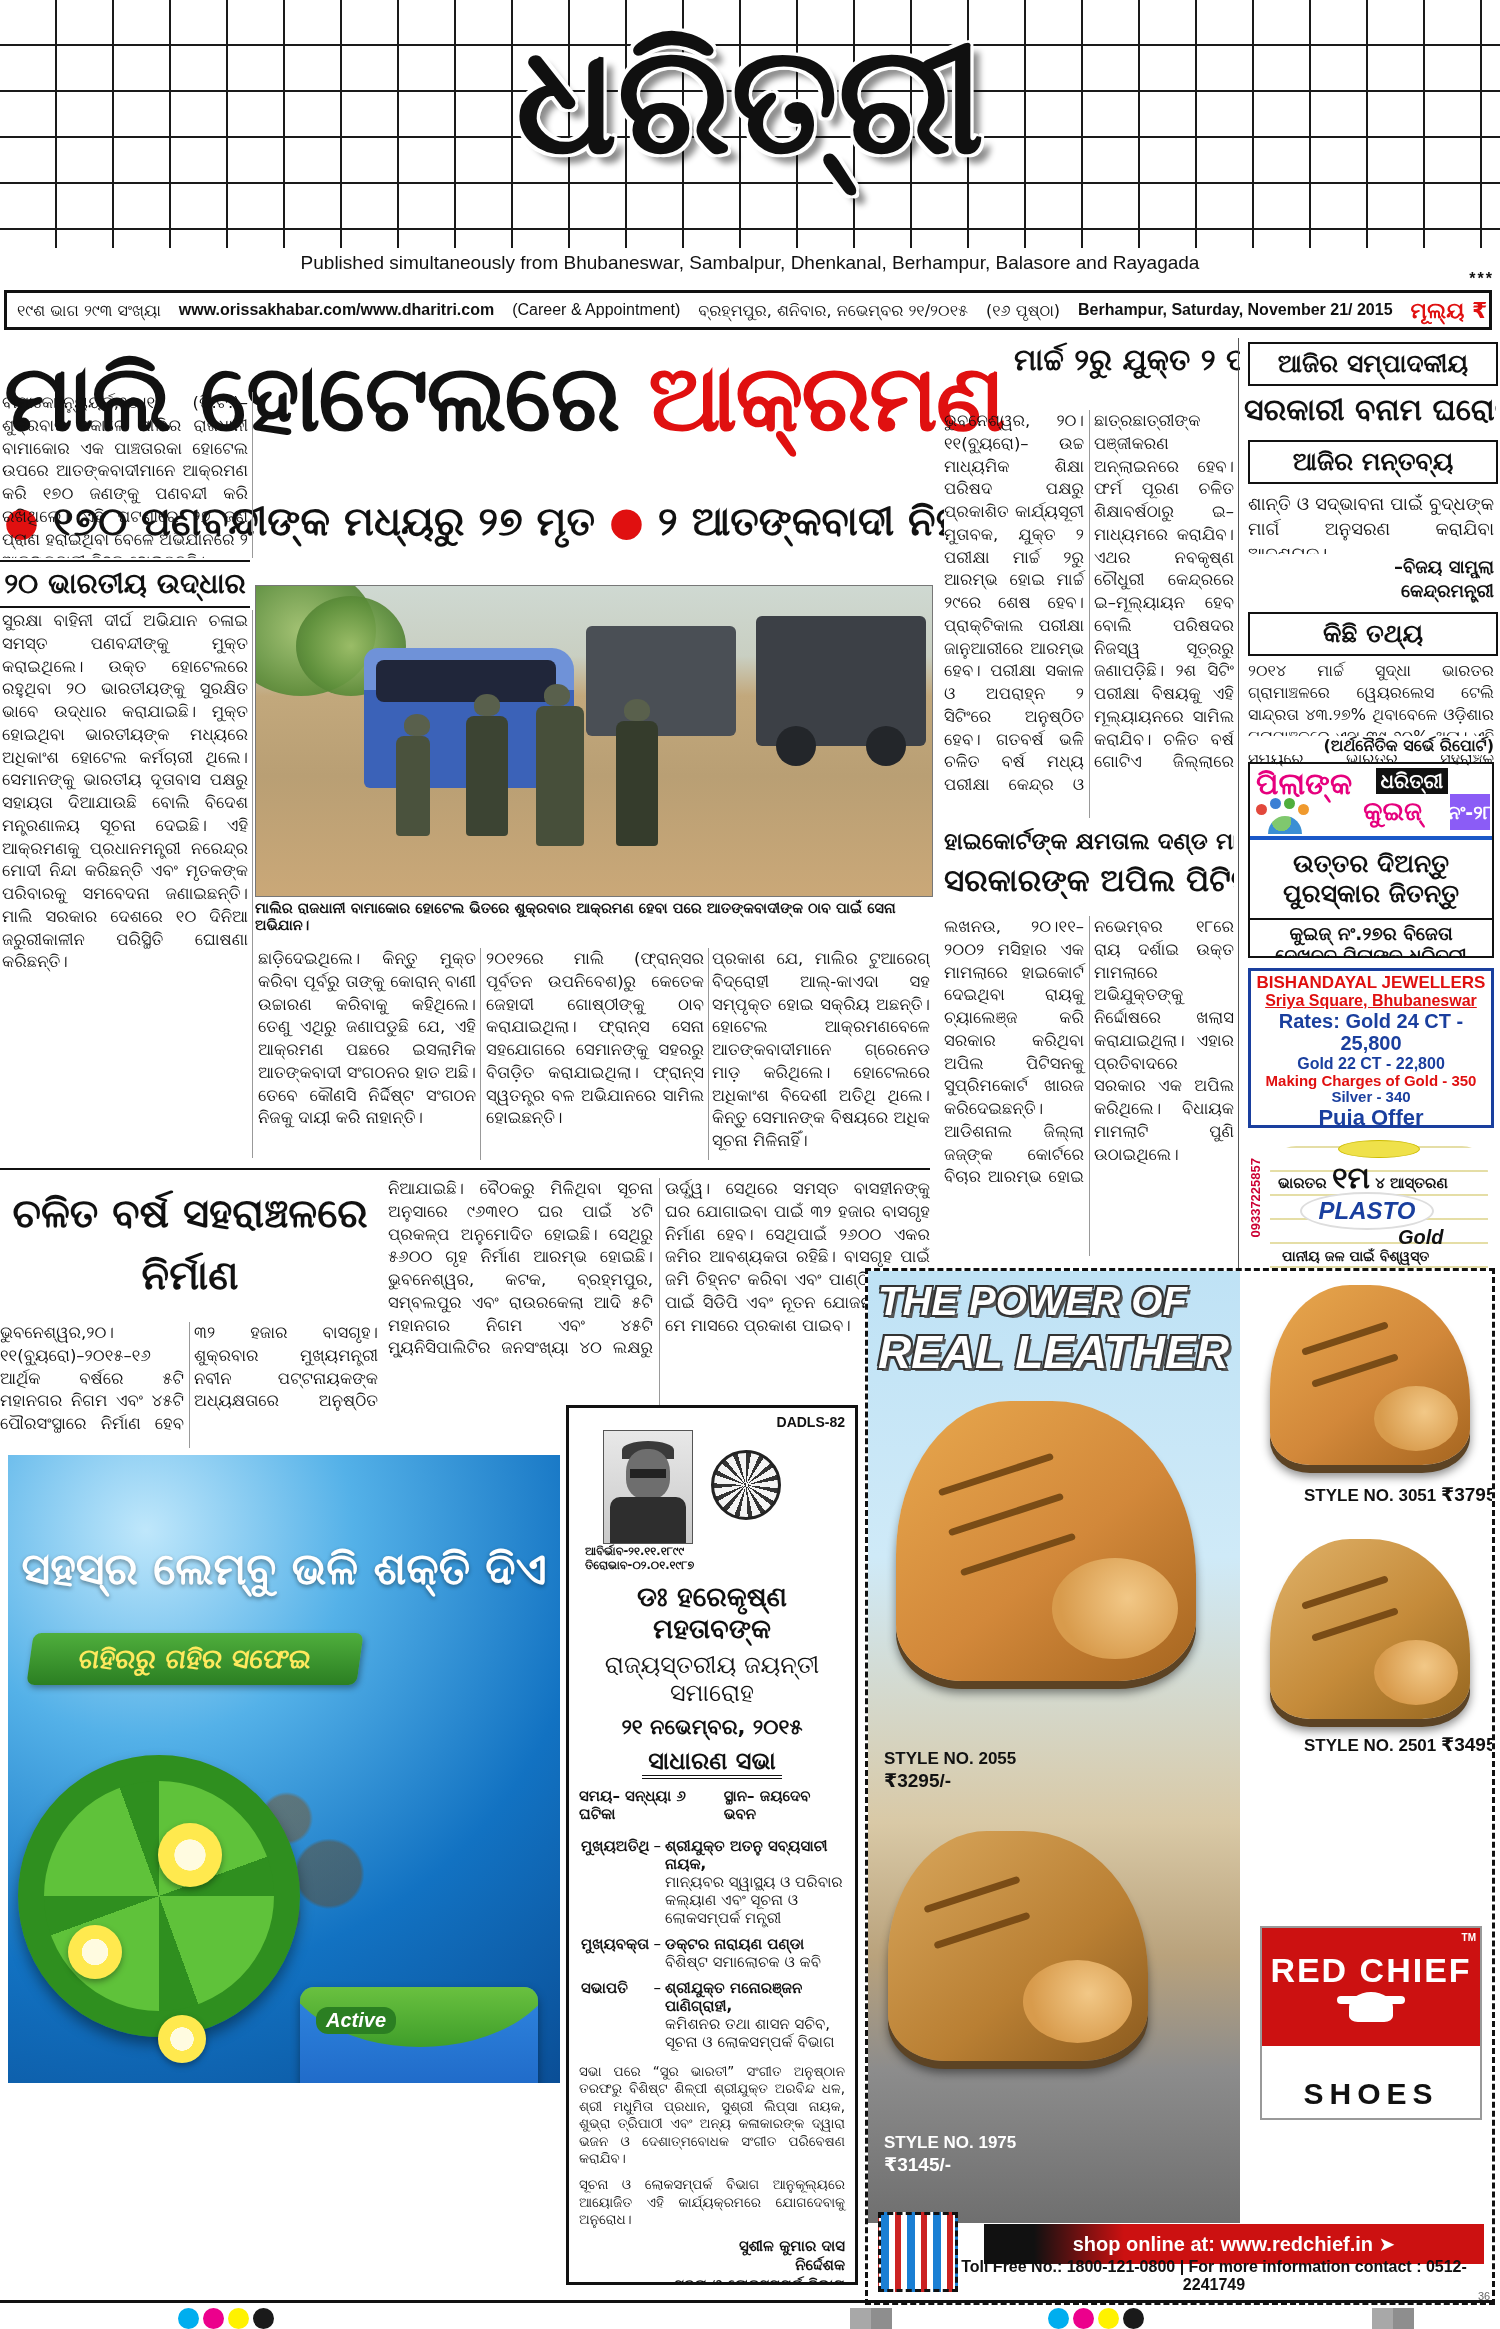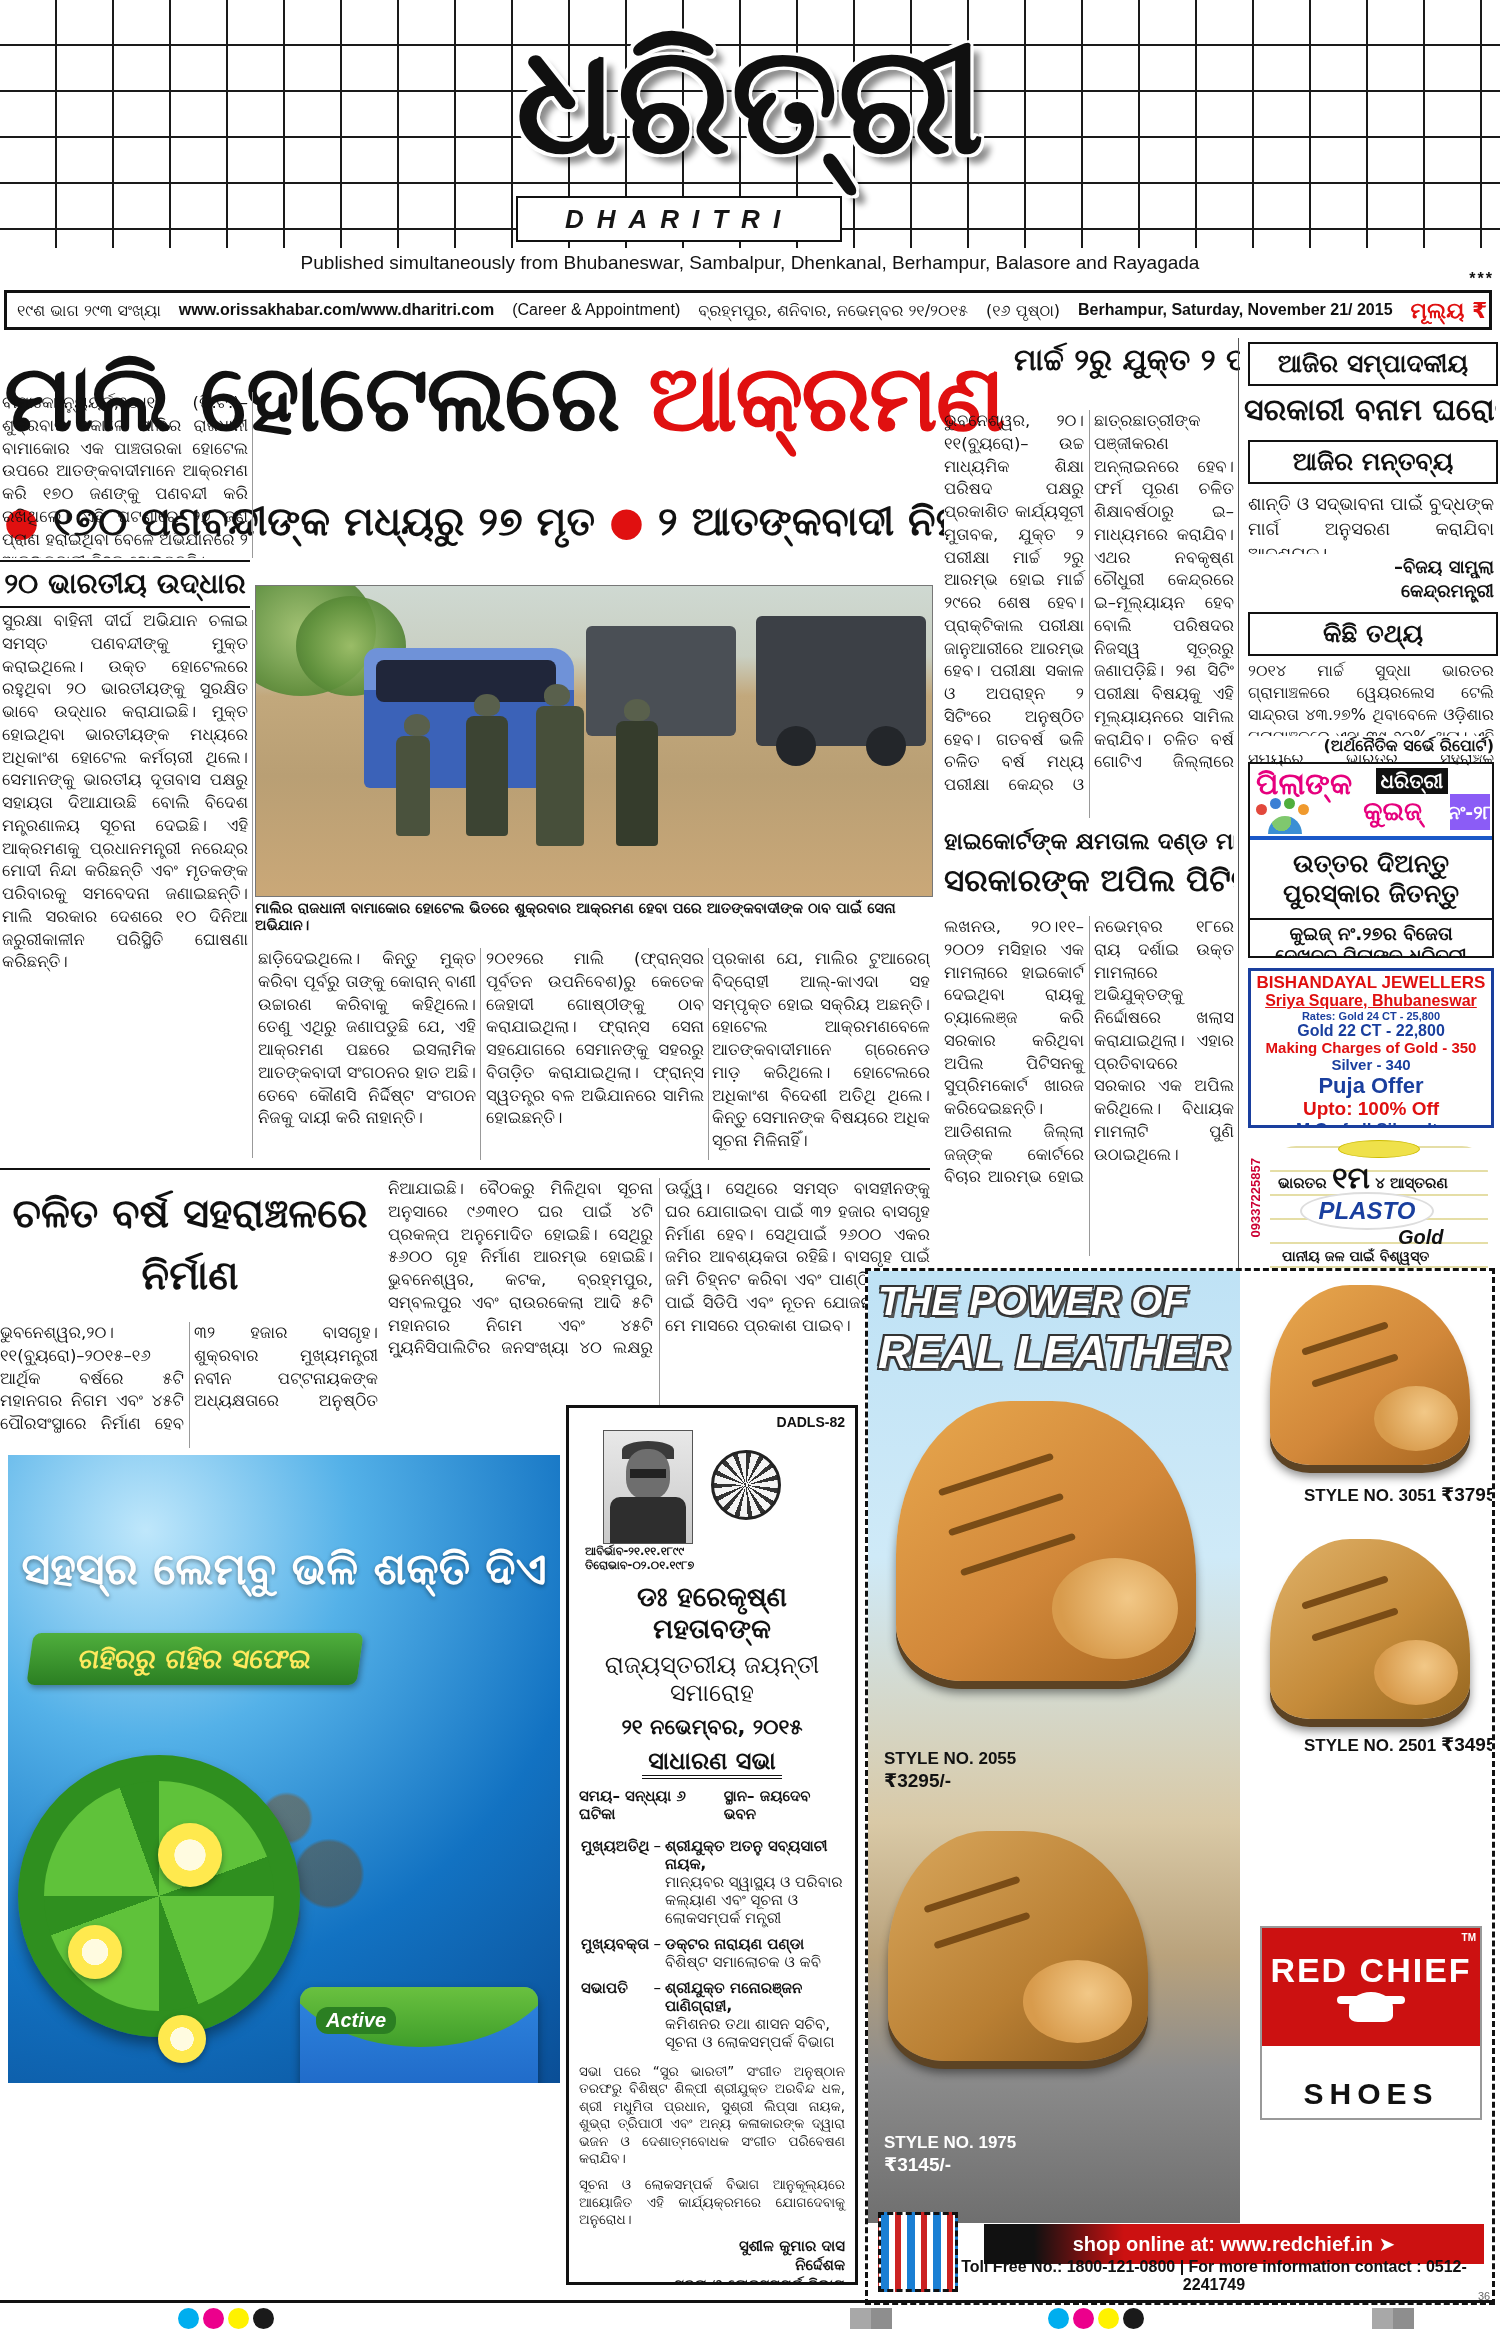--- a/index.html
+++ b/index.html
@@ -145,21 +145,20 @@
   .reg .sq{width:21px;height:21px;}
   h1,h2,h3,p{margin:0;padding:0;}
 </style>
 </head>
 <body>
 
 <div id="page">
 
   <div class="abs" id="grid"></div>
   <div class="abs odia" id="logo">ଧରିତ୍ରୀ</div>
-  <div class="abs" id="latinbox">DHARITRI</div>
   <div class="abs" id="pubs">Published simultaneously from Bhubaneswar, Sambalpur, Dhenkanal, Berhampur, Balasore and Rayagada</div>
   <div class="abs" id="stars">***</div>
 
   <div class="abs" id="infobar">
     <span class="odia">୧୯ଶ ଭାଗ ୨୯୩ ସଂଖ୍ୟା</span>
     <span class="b">www.orissakhabar.com/www.dharitri.com</span>
     <span>(Career &amp; Appointment)</span>
     <span class="odia">ବ୍ରହ୍ମପୁର, ଶନିବାର, ନଭେମ୍ବର ୨୧/୨୦୧୫</span>
     <span class="odia">(୧୬ ପୃଷ୍ଠା)</span>
     <span class="b">Berhampur,  Saturday, November 21/ 2015</span>
@@ -253,21 +252,21 @@
     </div>
     <div class="ft odia">
       <span>କୁଇଜ୍ ନଂ.୨୭ର ବିଜେତା</span><br>
       <span>ଦେଖନ୍ତୁ ପିଲାଙ୍କ ଧରିତ୍ରୀ ପୃଷ୍ଠା</span>
     </div>
   </div>
 
   <div class="abs" id="jewel">
     <div class="r" style="font-size:17px;">BISHANDAYAL JEWELLERS</div>
     <div class="r" style="font-size:16px;text-decoration:underline;">Sriya Square, Bhubaneswar</div>
-    <div class="bl" style="font-size:11px;">Rates: Gold 24 CT - 25,800</div>
+    <div class="bl" style="font-size:20px;">Rates: Gold 24 CT - 25,800</div>
     <div class="bl" style="font-size:16px;">Gold 22 CT - 22,800</div>
     <div class="r" style="font-size:15px;">Making Charges of Gold - 350</div>
     <div class="bl" style="font-size:15px;">Silver - 340</div>
     <div class="bl" style="font-size:22px;">Puja Offer</div>
     <div class="r" style="font-size:19px;">Upto: 100% Off</div>
     <div class="bl" style="font-size:17px;display:inline;">on M.C of all Silver Items</div>
     
   </div>
 
   <div class="abs" id="plasto">

